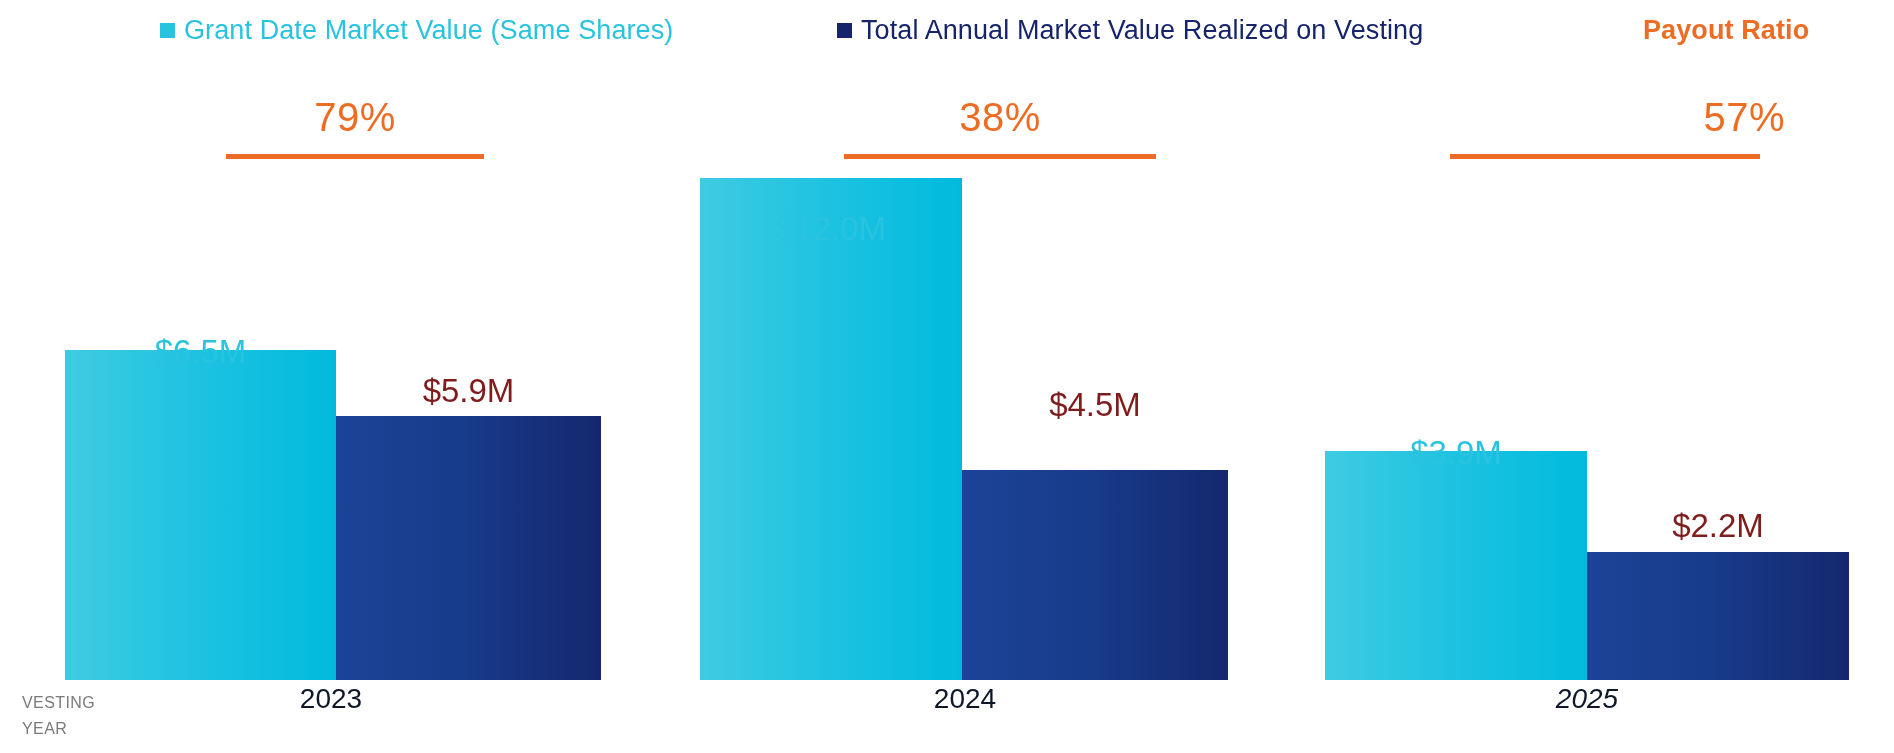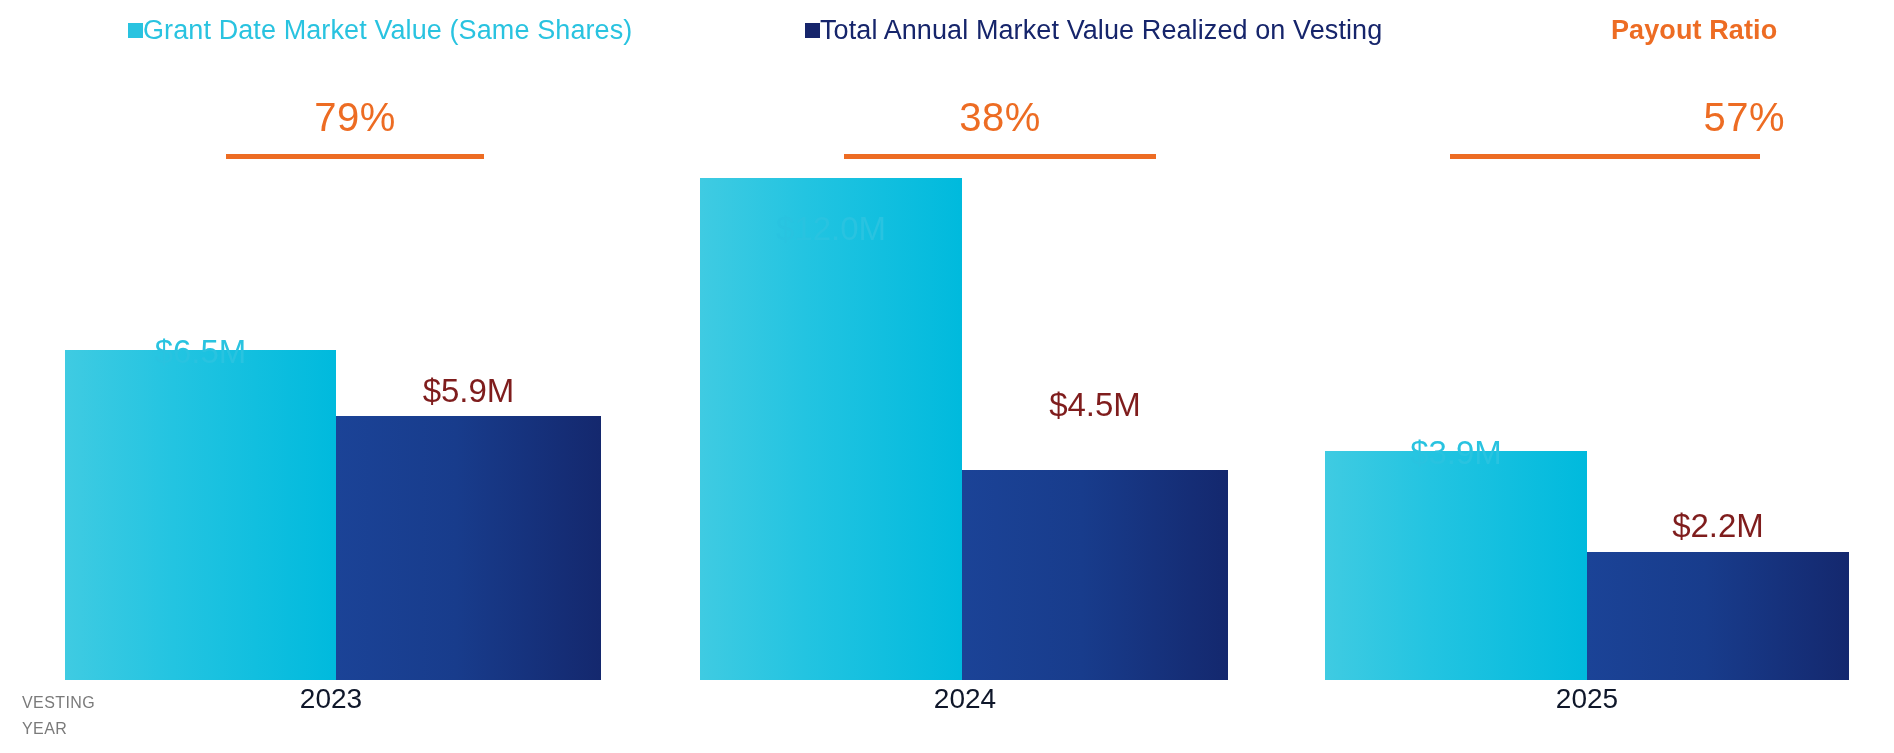--- a/index.html
+++ b/index.html
@@ -7,21 +7,21 @@
     width:1894px;height:753px;
     background:#ffffff;
     font-family:"Liberation Sans", sans-serif;
     overflow:hidden;
     position:relative;
   }
   #stage{position:absolute;inset:0;}
 
   
   .legend{position:absolute;top:0;left:0;width:1894px;height:62px;}
-  .legend-item{position:absolute;display:flex;align-items:center;white-space:nowrap;}
+  .legend-item{position:absolute;display:flex;align-items:center;gap:9px;white-space:nowrap;margin-left:32px;}
   .legend-swatch{width:15px;height:15px;display:inline-block;flex:0 0 auto;}
   .legend-label{font-size:27px;line-height:32px;letter-spacing:.1px;}
   #legend-grant{left:128px;top:14px;}
   #legend-grant .legend-swatch{background:#29C3E0;}
   #legend-grant .legend-label{color:#29C3E0;}
   #legend-total{left:805px;top:14px;}
   #legend-total .legend-swatch{background:#16256B;}
   #legend-total .legend-label{color:#16256B;}
   #legend-payout{left:1611px;top:14px;}
   #legend-payout .legend-label{color:#ED6C23;font-weight:bold;}
@@ -100,20 +100,20 @@
     <div class="bar cyan" style="left:1325px;width:262px;height:229px;"></div>
     <div class="bar-label cyan" style="left:1325px;top:406px;width:262px;">$3.9M</div>
 
     <div class="bar navy" style="left:1587px;width:262px;height:128px;"></div>
     <div class="bar-label navy" style="left:1587px;top:507px;width:262px;">$2.2M</div>
 
   </div>
 
   <div class="cat-label" style="left:206px;width:250px;">2023</div>
   <div class="cat-label" style="left:840px;width:250px;">2024</div>
-  <div class="cat-label" style="left:1462px;width:250px;">2025</div>
+  <div class="cat-label" style="left:1462px;width:250px;font-style:italic;">2025</div>
 
   <div class="axis-title">
     <span>VESTING</span>
     <span>YEAR</span>
   </div>
 
 </div>
 
 </body></html>

